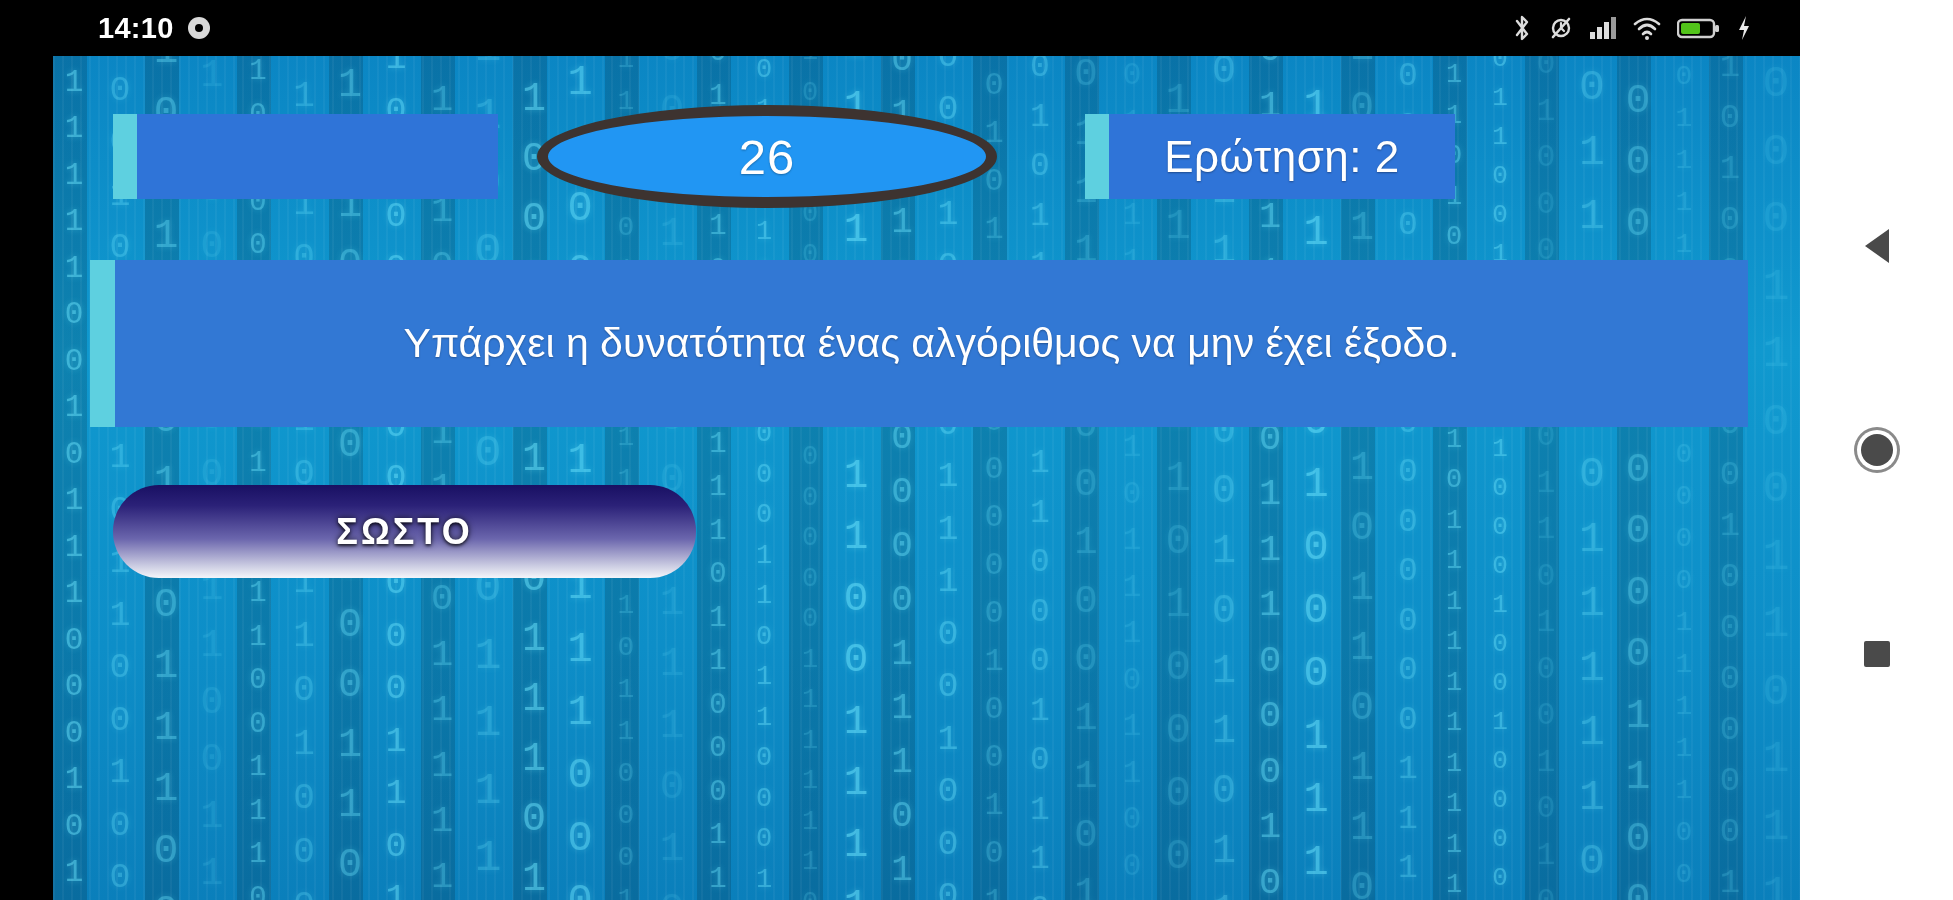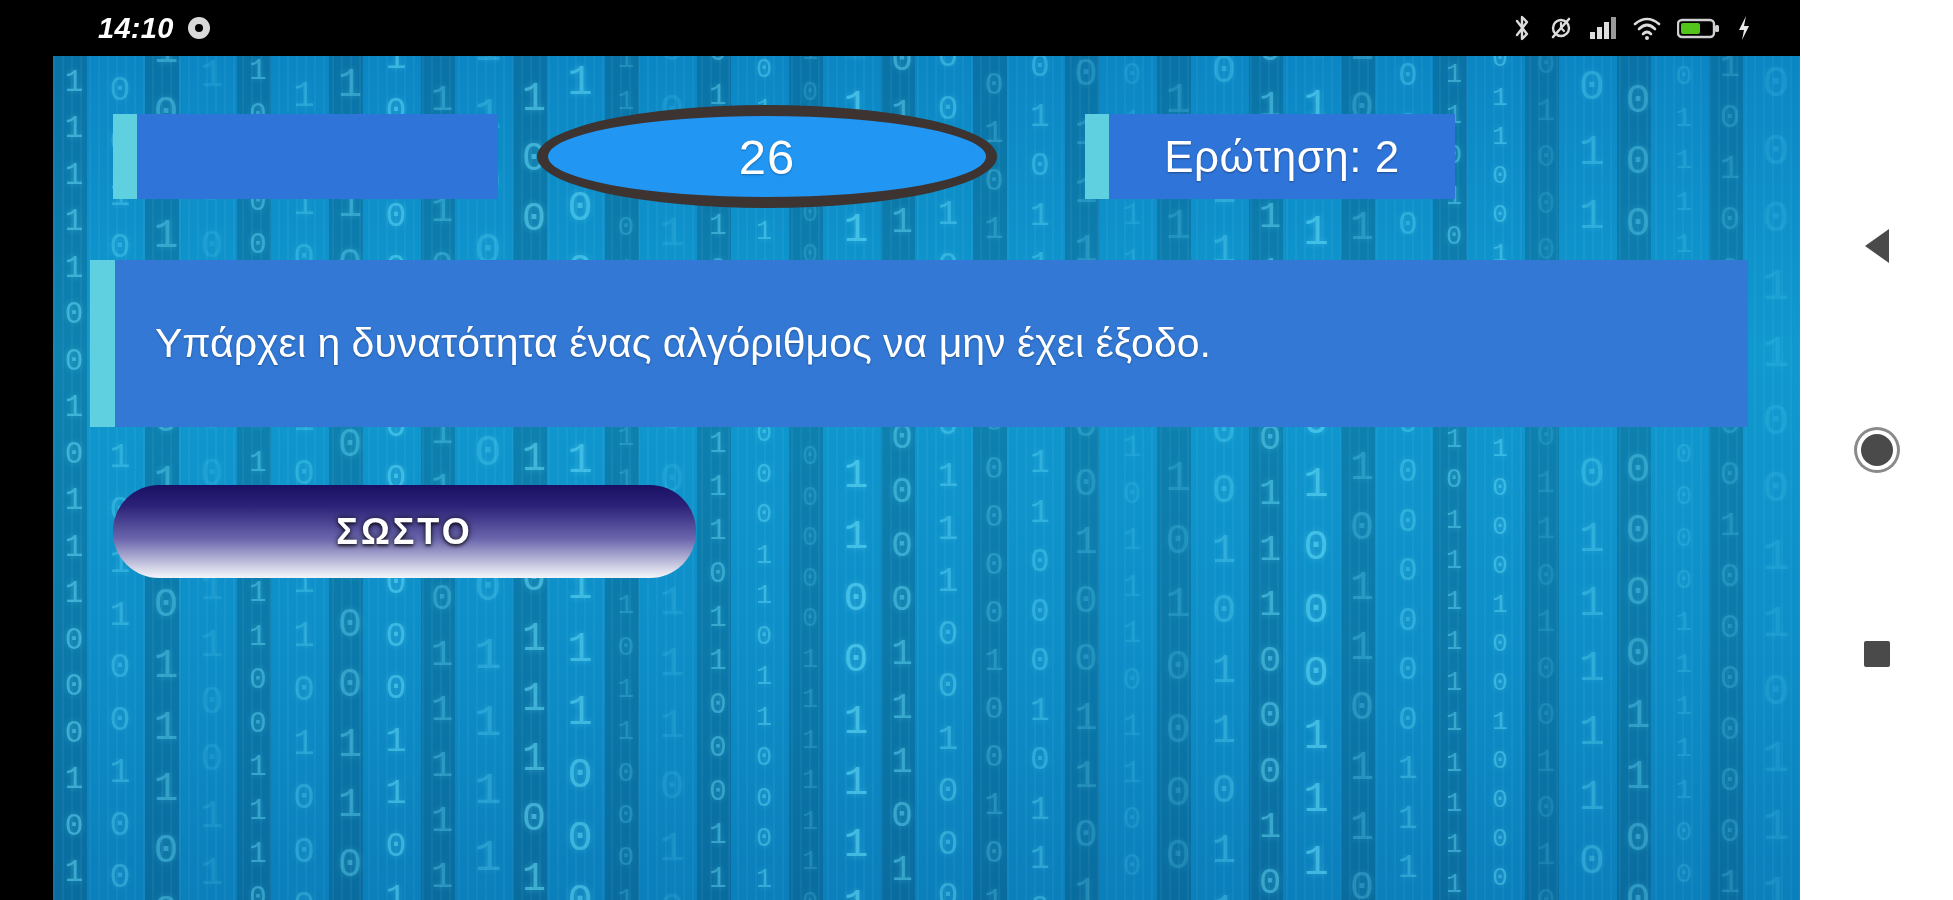--- a/index.html
+++ b/index.html
@@ -14,21 +14,20 @@
     background: #000;
   }
 
   
   #status-bar {
     position: absolute; left: 0; top: 0;
     width: 1800px; height: 56px;
     background: #000;
     display: flex; align-items: center;
     z-index: 30;
-    font-style: italic;
   }
   #status-left {
     display: flex; align-items: center; gap: 14px;
     margin-left: 98px;
   }
   #clock {
     color: #fff; font-size: 29px; font-weight: bold;
     letter-spacing: 0.3px;
   }
   .tiny-app-icon {
@@ -132,20 +131,21 @@
     background: #3278d4;
     display: flex; align-items: center;
   }
   #question-accent {
     width: 25px; height: 100%;
     background: #5ed0e0;
     flex: 0 0 25px;
   }
   #question-text {
     flex: 1;
+    text-align: center;
     color: #ffffff;
     font-size: 41px;
     padding: 0 40px;
     line-height: 1.25;
     text-shadow: 0 1px 2px rgba(0,0,0,0.3);
   }
 
   
   .answer-btn {
     position: absolute; top: 429px;

